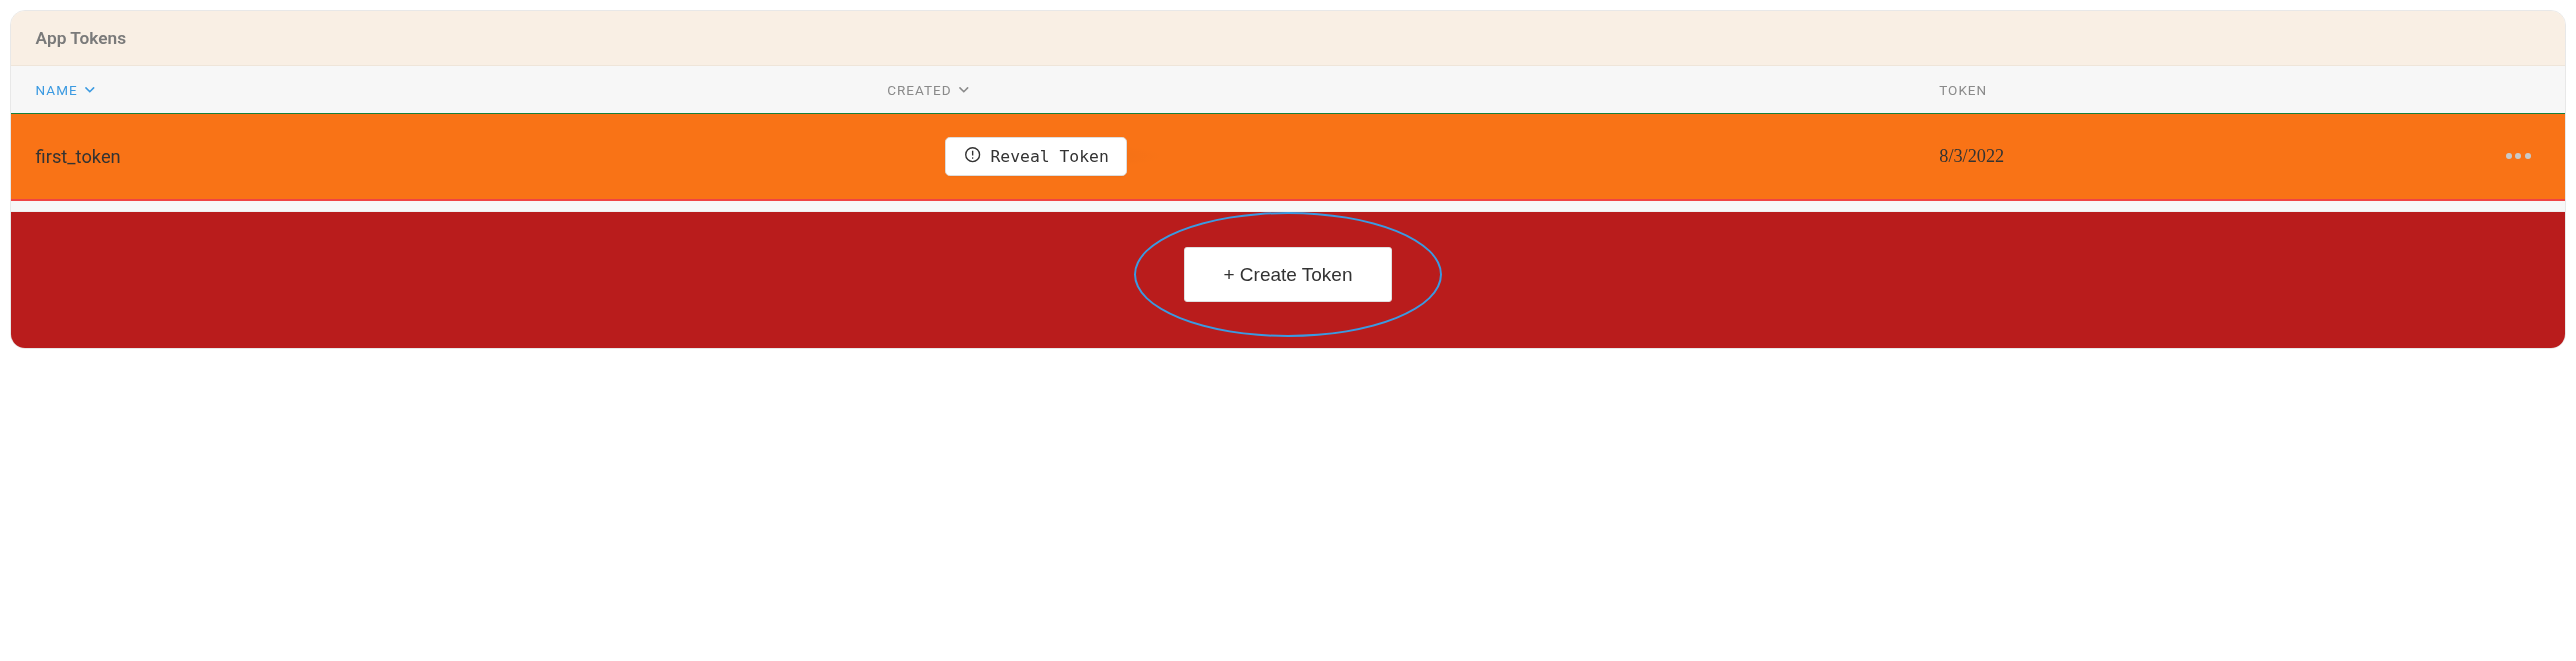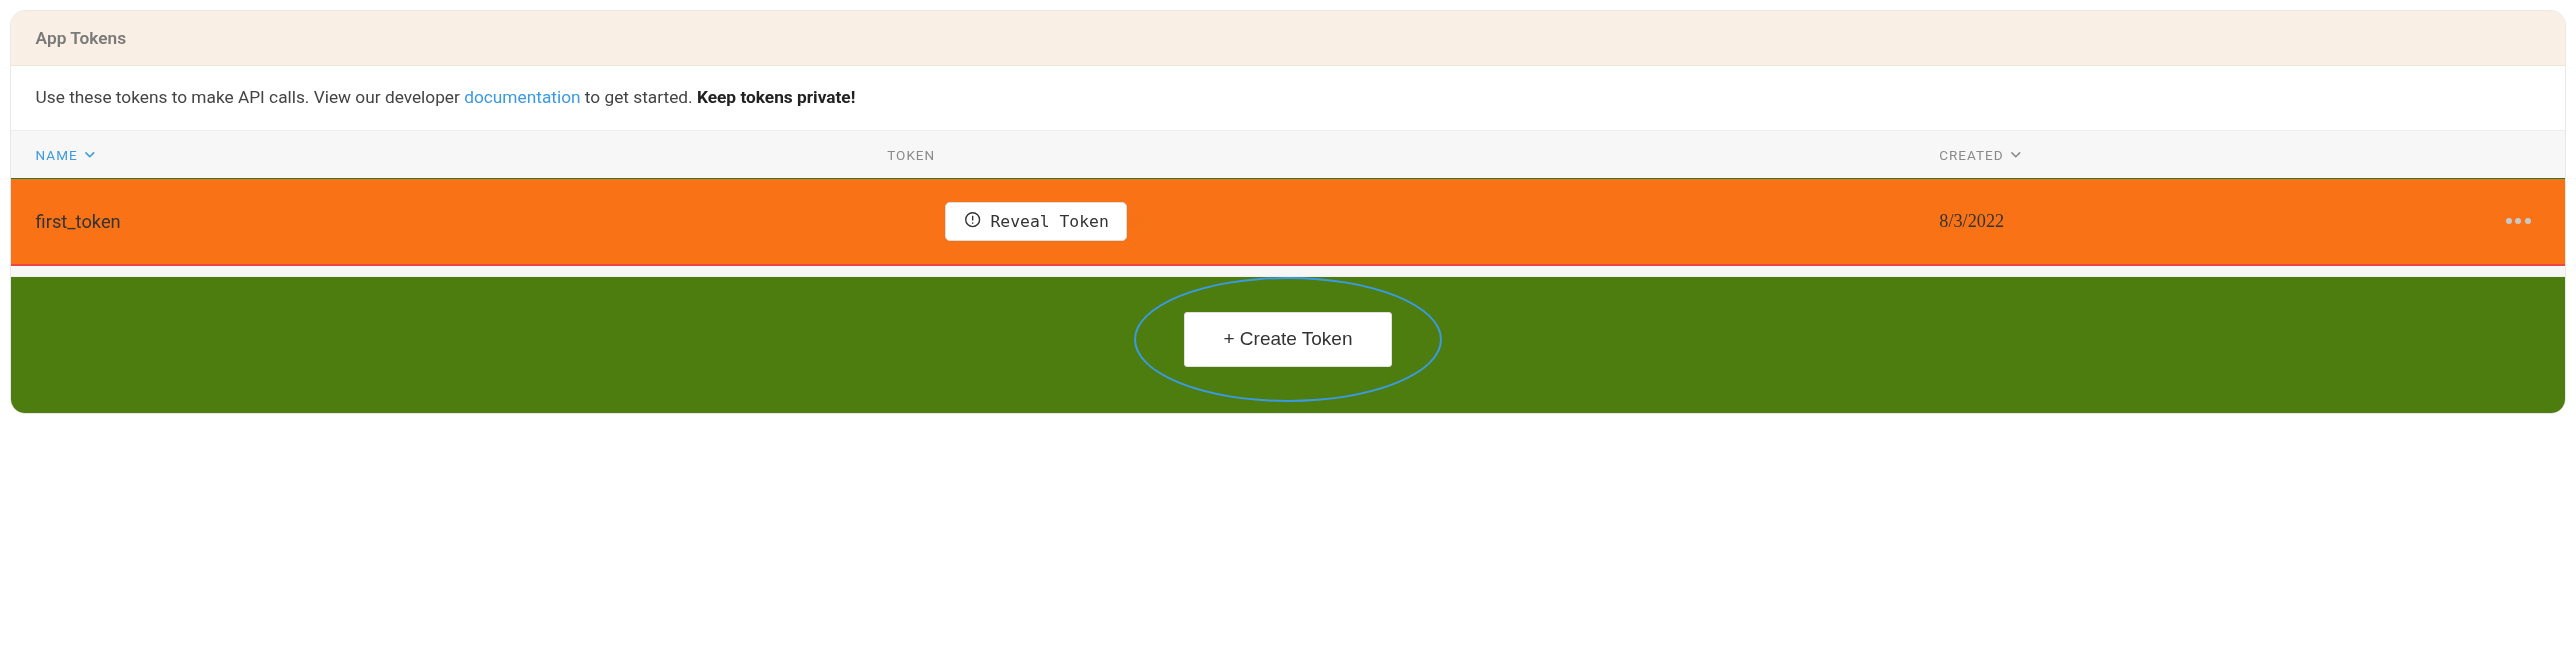--- a/index.html
+++ b/index.html
@@ -101,21 +101,21 @@
     .dots span { width: 5.8px; height: 5.8px; border-radius: 50%; background: #c9c9c9; display: inline-block; }
     
     .spacer-row { height: 11.5px; background: #f7f7f7; border-bottom: 1px solid #eee; }
     
     .footer {
       padding: 35px 0 46px 0;
       display: flex;
       justify-content: center;
       align-items: center;
       position: relative;
-      background: #4d7c0f;
+      background: #b91c1c;
     }
     .create-btn {
       background: #fff;
       border: 1px solid #e0e0e0;
       border-radius: 2.9px;
       padding: 15.4px 38px;
       font-size: 19px;
       color: #333;
       cursor: pointer;
       position: relative;
@@ -132,43 +132,40 @@
     }
   </style>
 </head>
 <body>
 
 <div class="card">
   <div class="card-header">
     <span>App Tokens</span>
   </div>
 
-  <div class="card-subtext">
-    <span>Use these tokens to make API calls. View our developer </span><a href="#">documentation</a><span> to get started. </span><strong>Keep tokens private!</strong>
-  </div>
 
   <div class="table-header">
     <div class="th active">
       <span>NAME</span>
       <span class="chevron">
         <svg viewBox="0 0 10 10" fill="none" stroke="#3b9ae1" stroke-width="1.6" stroke-linecap="round">
             <polyline points="1,3 5,7 9,3"></polyline>
           </svg>
       </span>
     </div>
     <div class="th">
-      <span>TOKEN</span>
-    </div>
-    <div class="th">
       <span>CREATED</span>
       <span class="chevron">
         <svg viewBox="0 0 10 10" fill="none" stroke="#8a8a8a" stroke-width="1.6" stroke-linecap="round">
             <polyline points="1,3 5,7 9,3"></polyline>
           </svg>
       </span>
+    </div>
+    <div class="th">
+      <span>TOKEN</span>
     </div>
     <div class="th"></div>
   </div>
 
   <div class="table-row">
     <div class="cell-name">first_token</div>
     <div class="cell-token">
       <div class="token-blur"></div>
       <button class="reveal-btn">
         <span>

